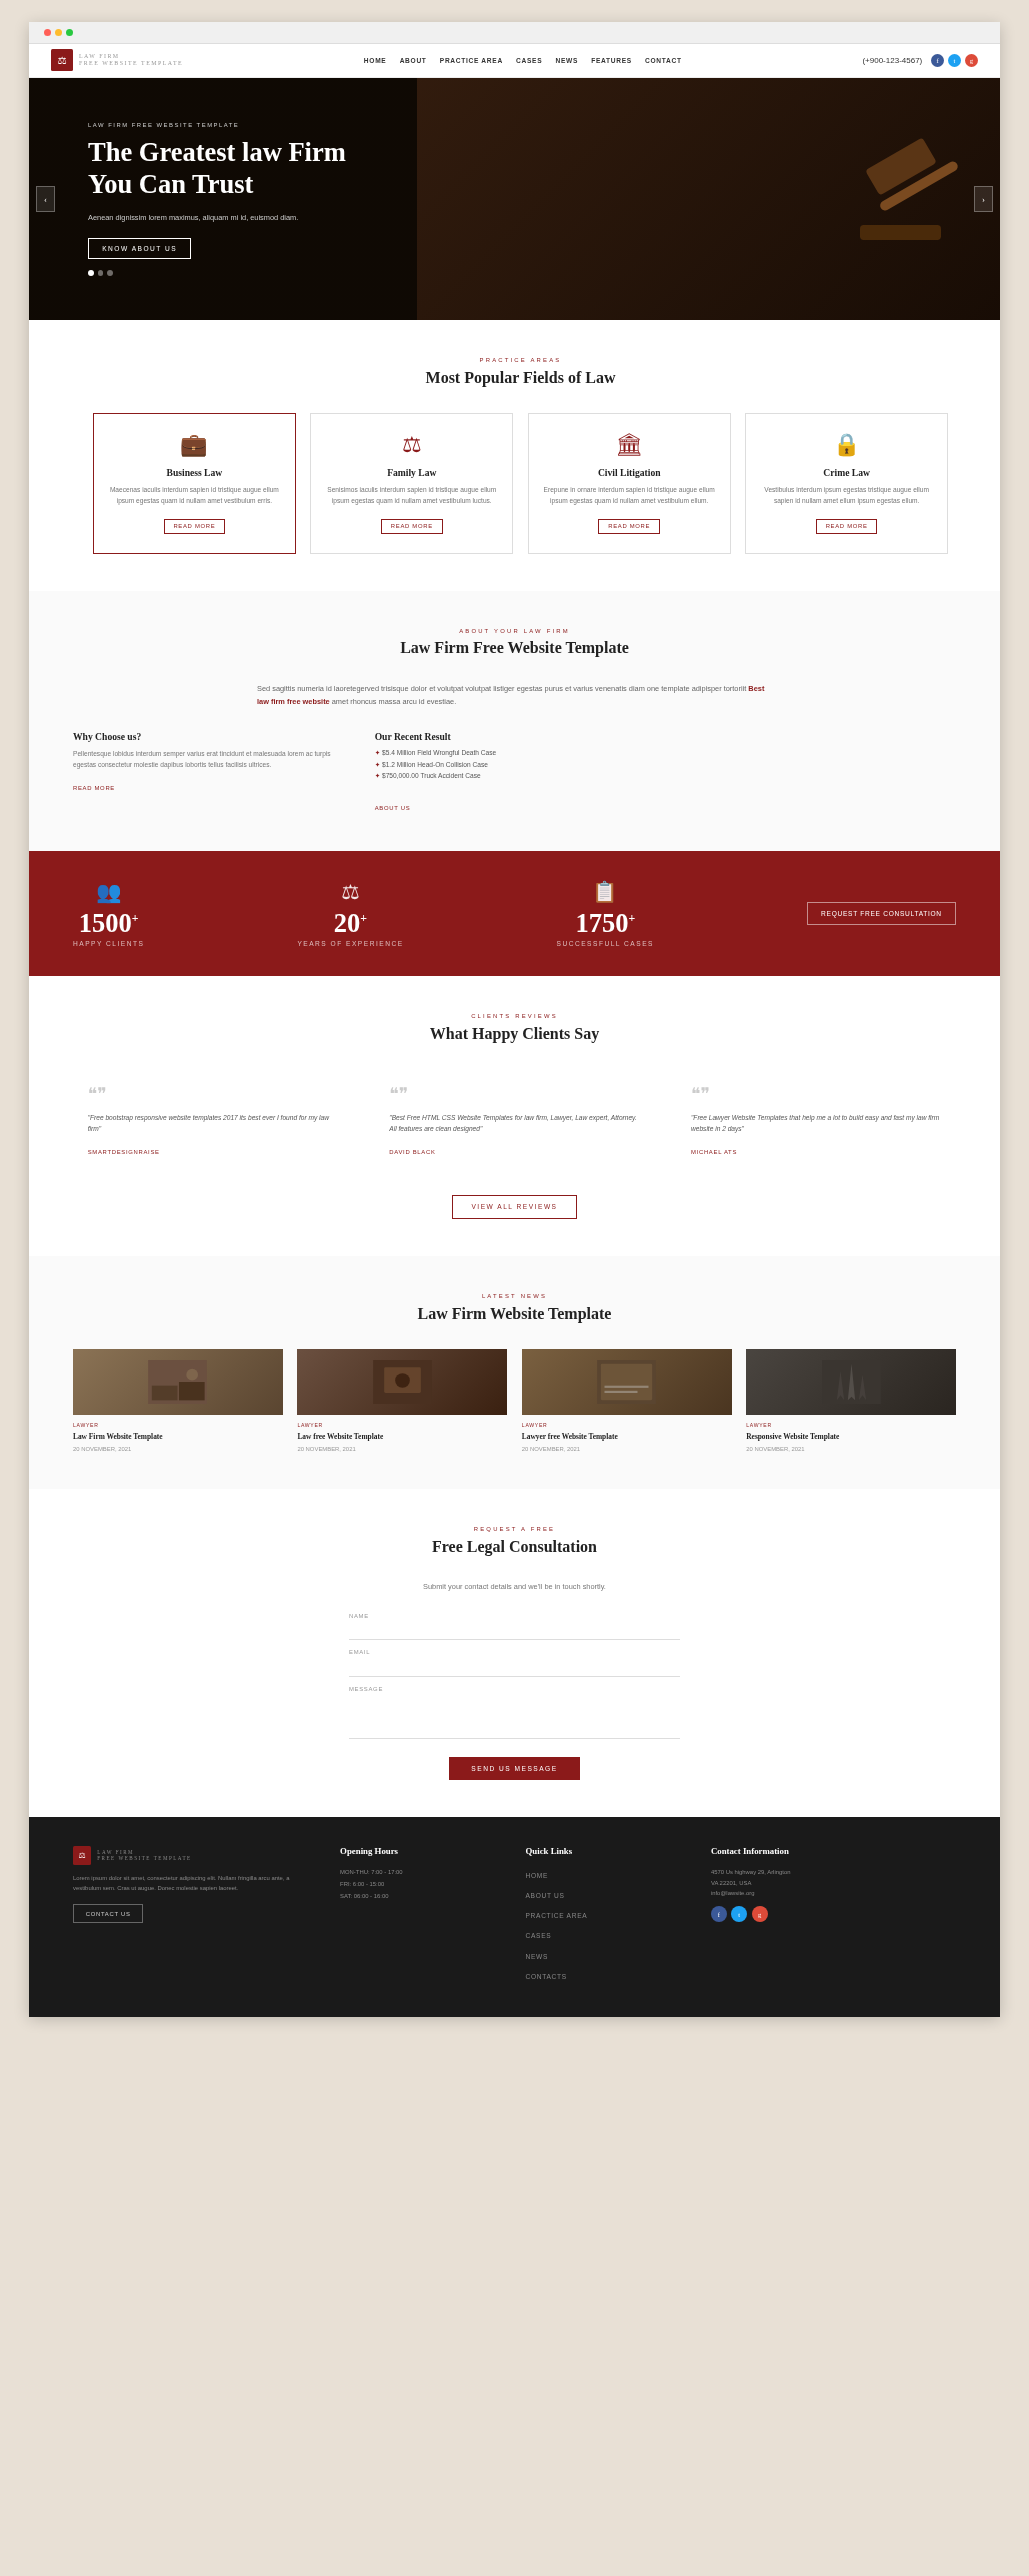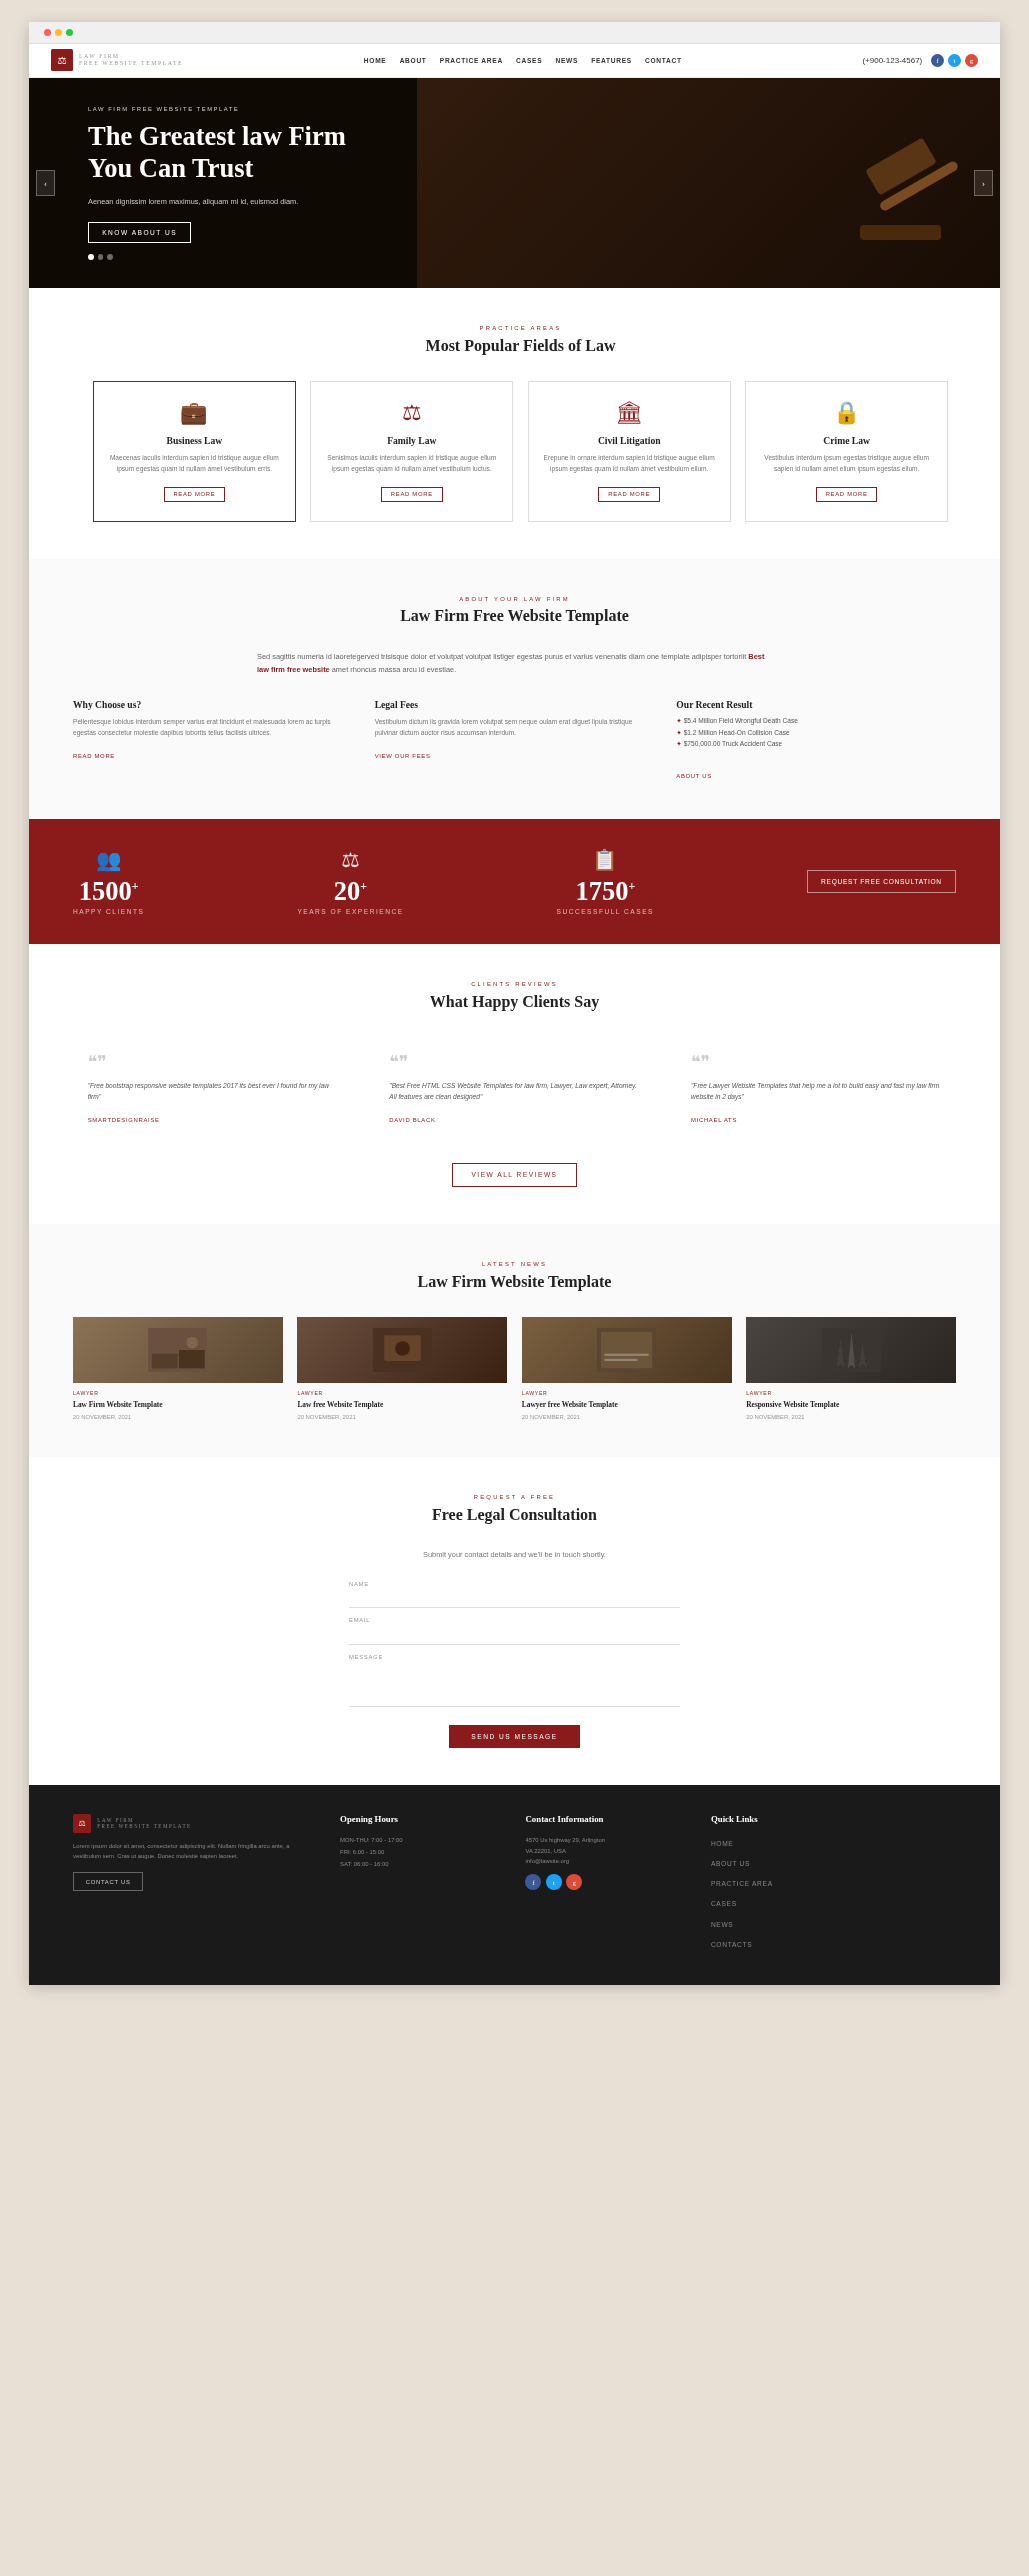--- a/index.html
+++ b/index.html
@@ -31,21 +31,21 @@
     .dot-green { background: #28c840; }
     .browser-bar { background: #f0f0f0; border-bottom: 0.7px solid #ddd; display: flex; align-items: center; gap: 7.4px; padding: 2.9px 7.4px; }
 
     
     .hero { position: relative; background: linear-gradient(rgba(0,0,0,0.65), rgba(0,0,0,0.65)), #2a1a0a; min-height: 206px; display: flex; align-items: center; overflow: hidden; }
     .hero-bg { position: absolute; right: 0; top: 0; width: 60%; height: 100%; background: linear-gradient(135deg, #3a2010 0%, #1a0d05 100%); opacity: 0.8; }
     .hero-gavel { position: absolute; right: 44px; top: 14.7px; width: 147px; height: 176px; }
     .gavel-head { width: 66px; height: 29px; background: #5a3515; border-radius: 3.7px; position: absolute; top: 59px; right: 22px; transform: rotate(-30deg); }
     .gavel-handle { width: 88px; height: 10.3px; background: #7a4a20; border-radius: 5.1px; position: absolute; top: 88px; right: -7.4px; transform: rotate(-30deg); }
     .gavel-base { width: 81px; height: 14.7px; background: #4a2a0a; border-radius: 3.7px; position: absolute; bottom: 29px; right: 14.7px; }
-    .hero-content { position: relative; z-index: 2; padding: 28px 59px; }
+    .hero-content { position: relative; z-index: 2; padding: 44px 59px; }
     .hero-label { font-size: 5.9px; color: #ccc; letter-spacing: 1.5px; text-transform: uppercase; font-family: Arial, sans-serif; margin-bottom: 8.8px; }
     .hero-title { font-size: 26.5px; color: #fff; line-height: 1.2; margin-bottom: 11px; font-weight: bold; }
     .hero-subtitle { font-size: 7.4px; color: #ccc; max-width: 257px; line-height: 1.6; margin-bottom: 14.7px; font-family: Arial, sans-serif; }
     .hero-btn { background: transparent; border: 0.7px solid #fff; color: #fff; padding: 5.9px 13.2px; font-size: 6.6px; text-transform: uppercase; letter-spacing: 1.5px; cursor: pointer; font-family: Arial, sans-serif; }
     .hero-dots { display: flex; gap: 3.7px; margin-top: 11px; }
     .hero-dot { width: 5.9px; height: 5.9px; border-radius: 50%; background: rgba(255,255,255,0.4); }
     .hero-dot.active { background: #fff; }
     .hero-arrow { position: absolute; top: 50%; transform: translateY(-50%); background: rgba(255,255,255,0.1); border: 0.7px solid rgba(255,255,255,0.3); color: white; width: 18.4px; height: 26px; display: flex; align-items: center; justify-content: center; cursor: pointer; font-size: 8.8px; z-index: 3; }
     .hero-arrow-left { left: 7.4px; }
     .hero-arrow-right { right: 7.4px; }
@@ -241,25 +241,20 @@
         Sed sagittis numeria id laoretegerved trisisque dolor et volutpat volutpat listiger egestas purus et varius venenatis diam one
         template adipisper tortoriit <strong>Best law firm free website</strong> amet rhoncus massa arcu id evestiae.
       </p>
       <div class="about-cols">
         <div class="about-col">
           <h4>Why Choose us?</h4>
           <p>Pellentesque lobidus interdum semper varius erat tincidunt et malesuada lorem ac turpis egestas consectetur molestie dapibus lobortis tellus facilisis ultrices.</p>
           <span class="about-link">READ MORE</span>
         </div>
         <div class="about-col">
-          <h4>Legal Fees</h4>
-          <p>Vestibulum dictum iis gravida lorem volutpat sem neque oulam erat diguet lipula tristique pulvinar dictum auctor risus accumsan interdum.</p>
-          <span class="about-link">VIEW OUR FEES</span>
-        </div>
-        <div class="about-col">
           <h4>Our Recent Result</h4>
           <div class="result-item">$5.4 Million Field Wrongful Death Case</div>
           <div class="result-item">$1.2 Million Head-On Collision Case</div>
           <div class="result-item">$750,000.00 Truck Accident Case</div>
           <br>
           <span class="about-link">ABOUT US</span>
         </div>
       </div>
     </section>
 
@@ -410,41 +405,41 @@
       <div class="footer-col">
         <h4 class="footer-heading">Opening Hours</h4>
         <div class="footer-hours">
           <div>MON-THU: 7:00 - 17:00</div>
           <div>FRI: 6:00 - 15:00</div>
           <div>SAT: 06:00 - 16:00</div>
         </div>
       </div>
 
       <div class="footer-col">
-        <h4 class="footer-heading">Contact Information</h4>
-        <div class="footer-address">
-          4570 Us highway 29, Arlington<br>
-          VA 22201, USA<br>
-          <span>info@lawsite.org</span>
-        </div>
-        <div class="footer-social">
-          <div class="footer-social-icon si-fb">f</div>
-          <div class="footer-social-icon si-tw">t</div>
-          <div class="footer-social-icon si-gp">g</div>
-        </div>
-      </div>
-
-      <div class="footer-col">
         <h4 class="footer-heading">Quick Links</h4>
         <ul class="footer-links">
           <li><a>HOME</a></li>
           <li><a>ABOUT US</a></li>
           <li><a>PRACTICE AREA</a></li>
           <li><a>CASES</a></li>
           <li><a>NEWS</a></li>
           <li><a>CONTACTS</a></li>
         </ul>
       </div>
+
+      <div class="footer-col">
+        <h4 class="footer-heading">Contact Information</h4>
+        <div class="footer-address">
+          4570 Us highway 29, Arlington<br>
+          VA 22201, USA<br>
+          <span>info@lawsite.org</span>
+        </div>
+        <div class="footer-social">
+          <div class="footer-social-icon si-fb">f</div>
+          <div class="footer-social-icon si-tw">t</div>
+          <div class="footer-social-icon si-gp">g</div>
+        </div>
+      </div>
     </footer>
 
   </div>
 </div>
 
 
 </body></html>

